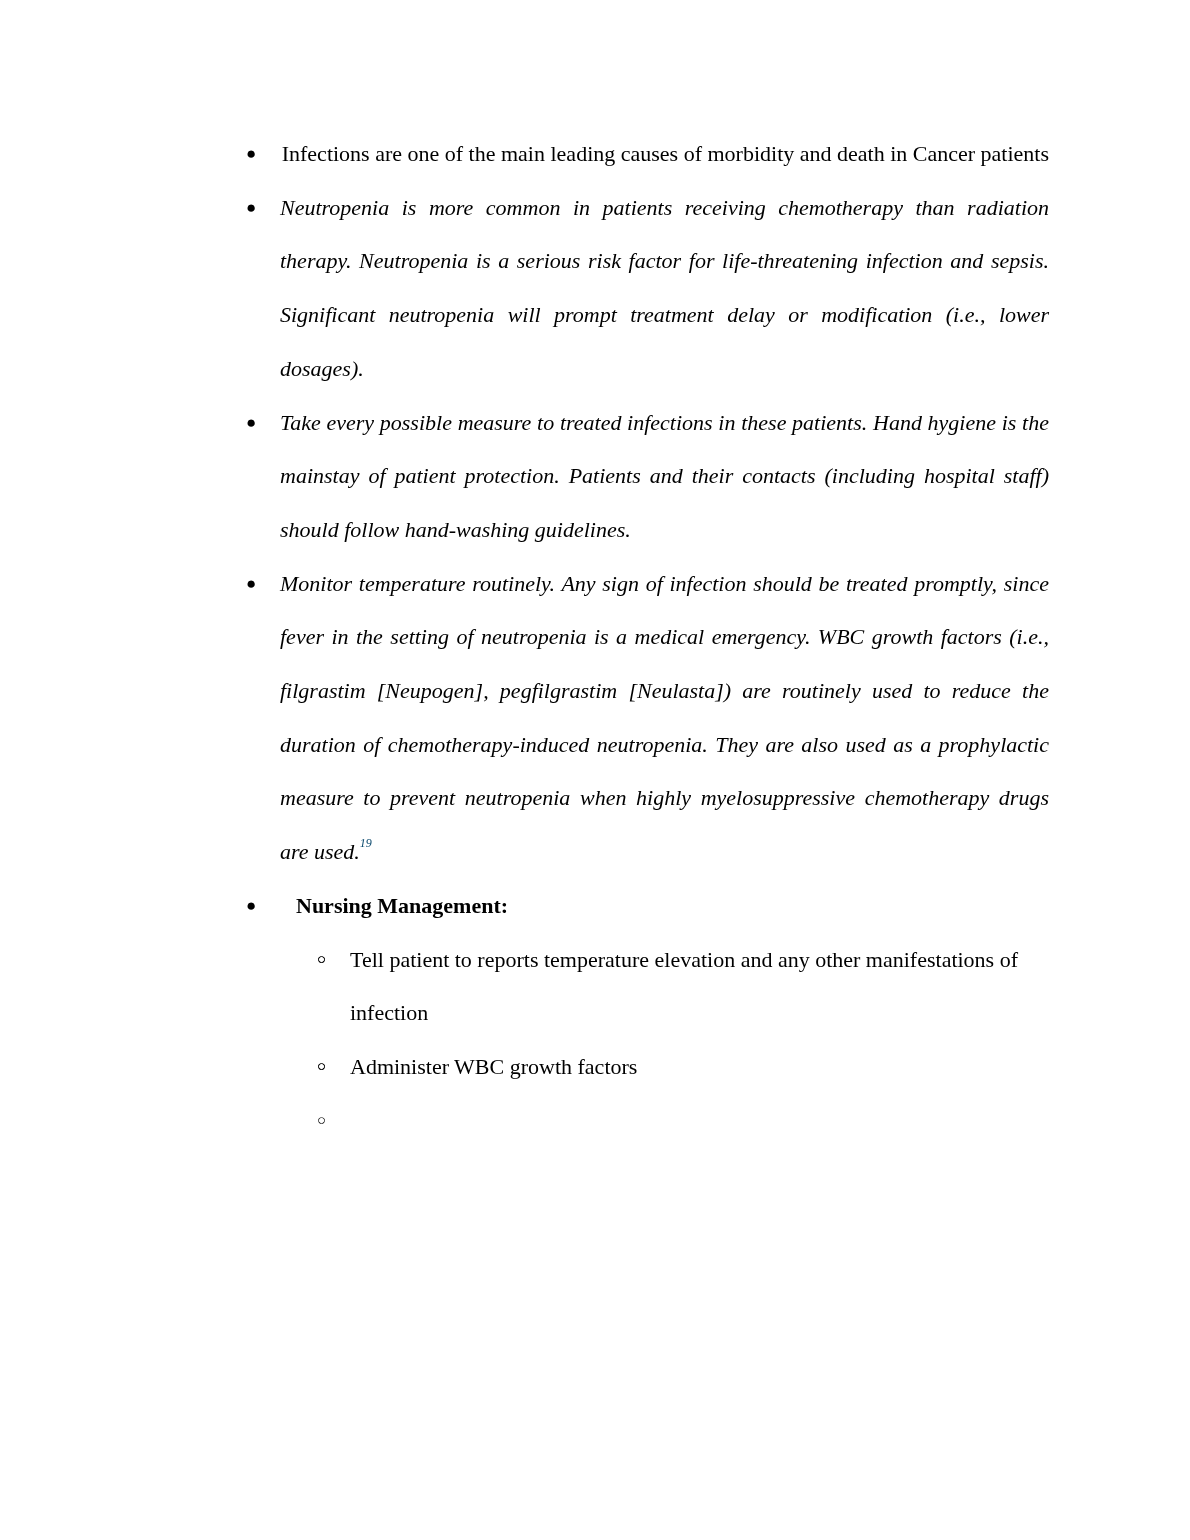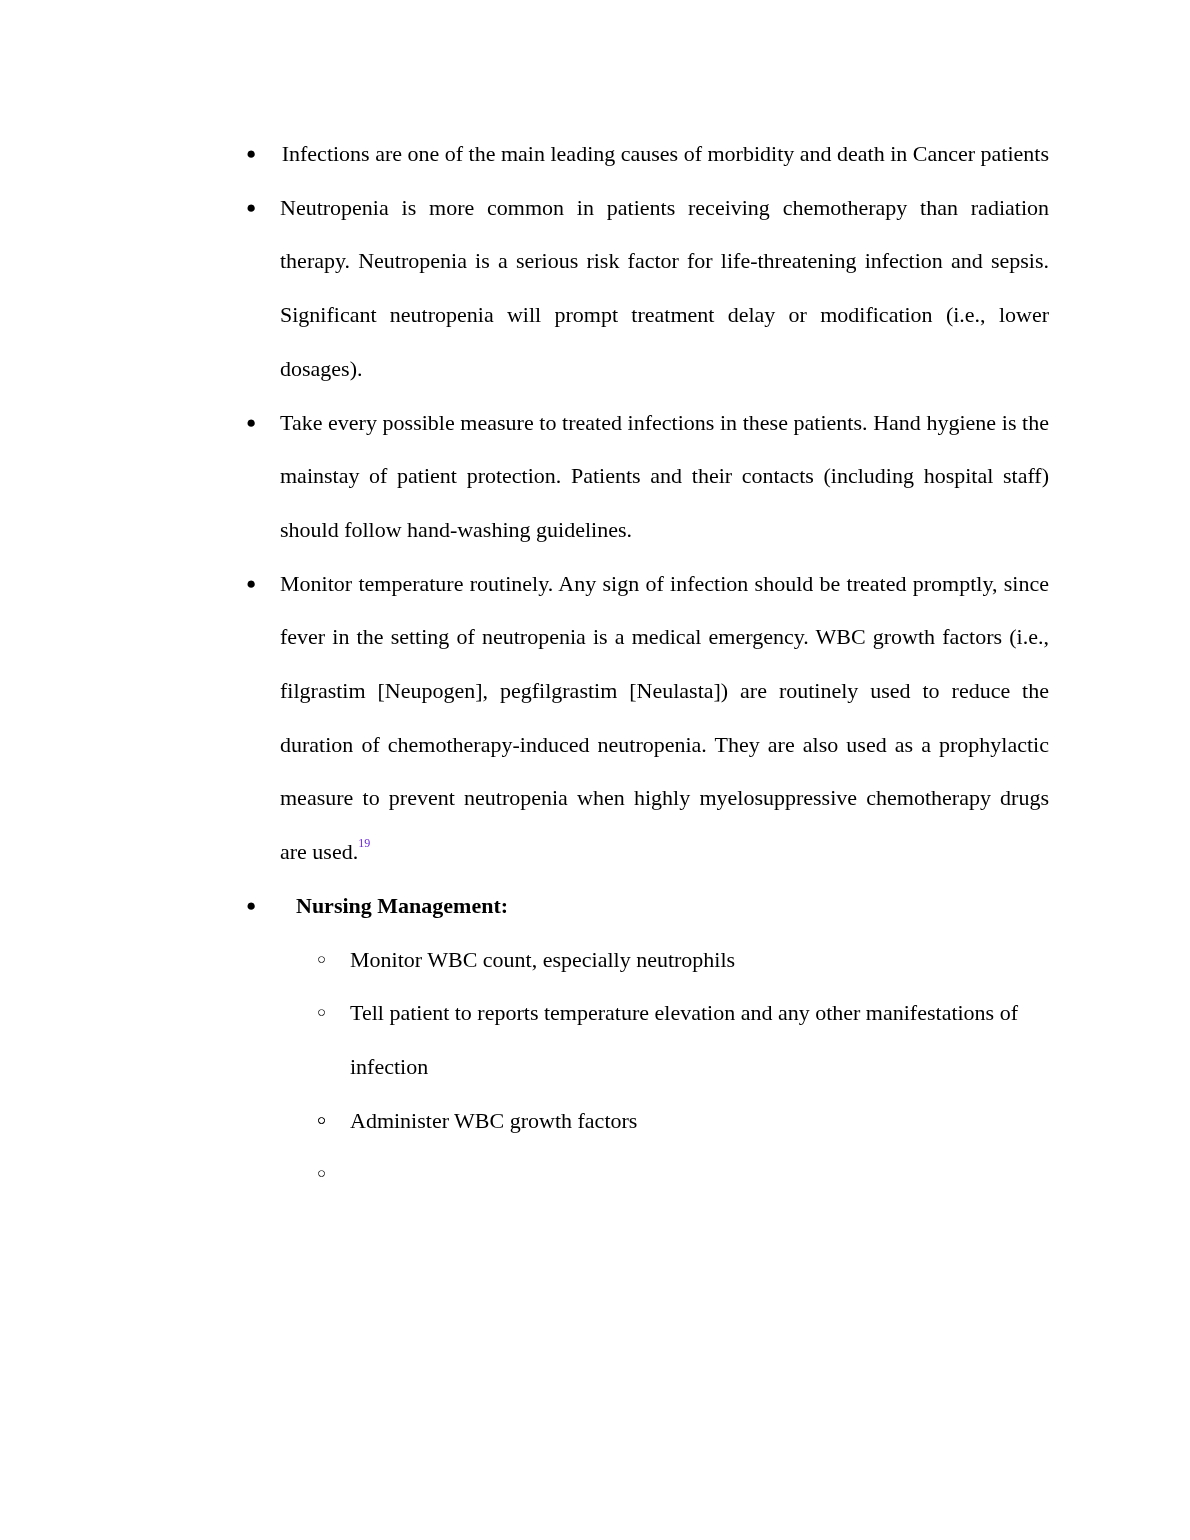--- a/index.html
+++ b/index.html
@@ -3,23 +3,23 @@
 <meta charset="utf-8">
 <style>
   html, body { margin: 0; padding: 0; background: #ffffff; }
   body { width: 1190px; height: 1540px; position: relative; overflow: hidden;
          font-family: "Liberation Serif", "DejaVu Serif", serif; color: #000; }
   .page { position: absolute; left: 0; top: 0; width: 1190px; height: 1540px; }
   .list { position: absolute; left: 280px; top: 127px; width: 769px; margin: 0; padding: 0; list-style: none; }
   .item { position: relative; font-size: 22px; line-height: 53.7px; text-align: justify; }
   .item .bullet { position: absolute; left: -34px; top: 0; font-size: 17px; }
   .item .txt { display: block; }
-  .last-line-left .txt { text-align-last: left; }
+  .last-line-left .txt { text-align-last: left; font-style: italic; }
   .bold { font-weight: bold; margin-left: 16px; }
-  .sup { color: #6d28d9; font-size: 12px; vertical-align: 12px; line-height: 0; }
+  .sup { color: #0c4a6e; font-size: 12px; vertical-align: 12px; line-height: 0; }
   .sublist { margin: 0; padding: 0; list-style: none; margin-left: 70px; width: 699px; }
   .subitem { position: relative; font-size: 22px; line-height: 53.7px; text-align: left; }
   .subitem .circle { position: absolute; left: -33px; top: 0; font-size: 15px; }
 </style>
 </head>
 <body>
 
 <div class="page">
   <ul class="list">
 
@@ -42,21 +42,20 @@
       <span class="bullet">●</span>
       <span class="txt"><span>Monitor temperature routinely. Any sign of infection should be treated promptly, since fever in the setting of neutropenia is a medical emergency. WBC growth factors (i.e., filgrastim [Neupogen], pegfilgrastim [Neulasta]) are routinely used to reduce the duration of chemotherapy-induced neutropenia. They are also used as a prophylactic measure to prevent neutropenia when highly myelosuppressive chemotherapy drugs are used.</span><sup class="sup">19</sup></span>
     </li>
 
     <li class="item">
       <span class="bullet">●</span>
       <span class="txt bold">Nursing Management:</span>
       <ul class="sublist">
         <li class="subitem">
           <span class="circle">○</span>
-          <span>Monitor WBC count, especially neutrophils</span>
         </li>
         <li class="subitem">
           <span class="circle">○</span>
           <span>Tell patient to reports temperature elevation and any other manifestations of infection</span>
         </li>
         <li class="subitem">
           <span class="circle">○</span>
         </li>
         <li class="subitem">
           <span class="circle">○</span>

